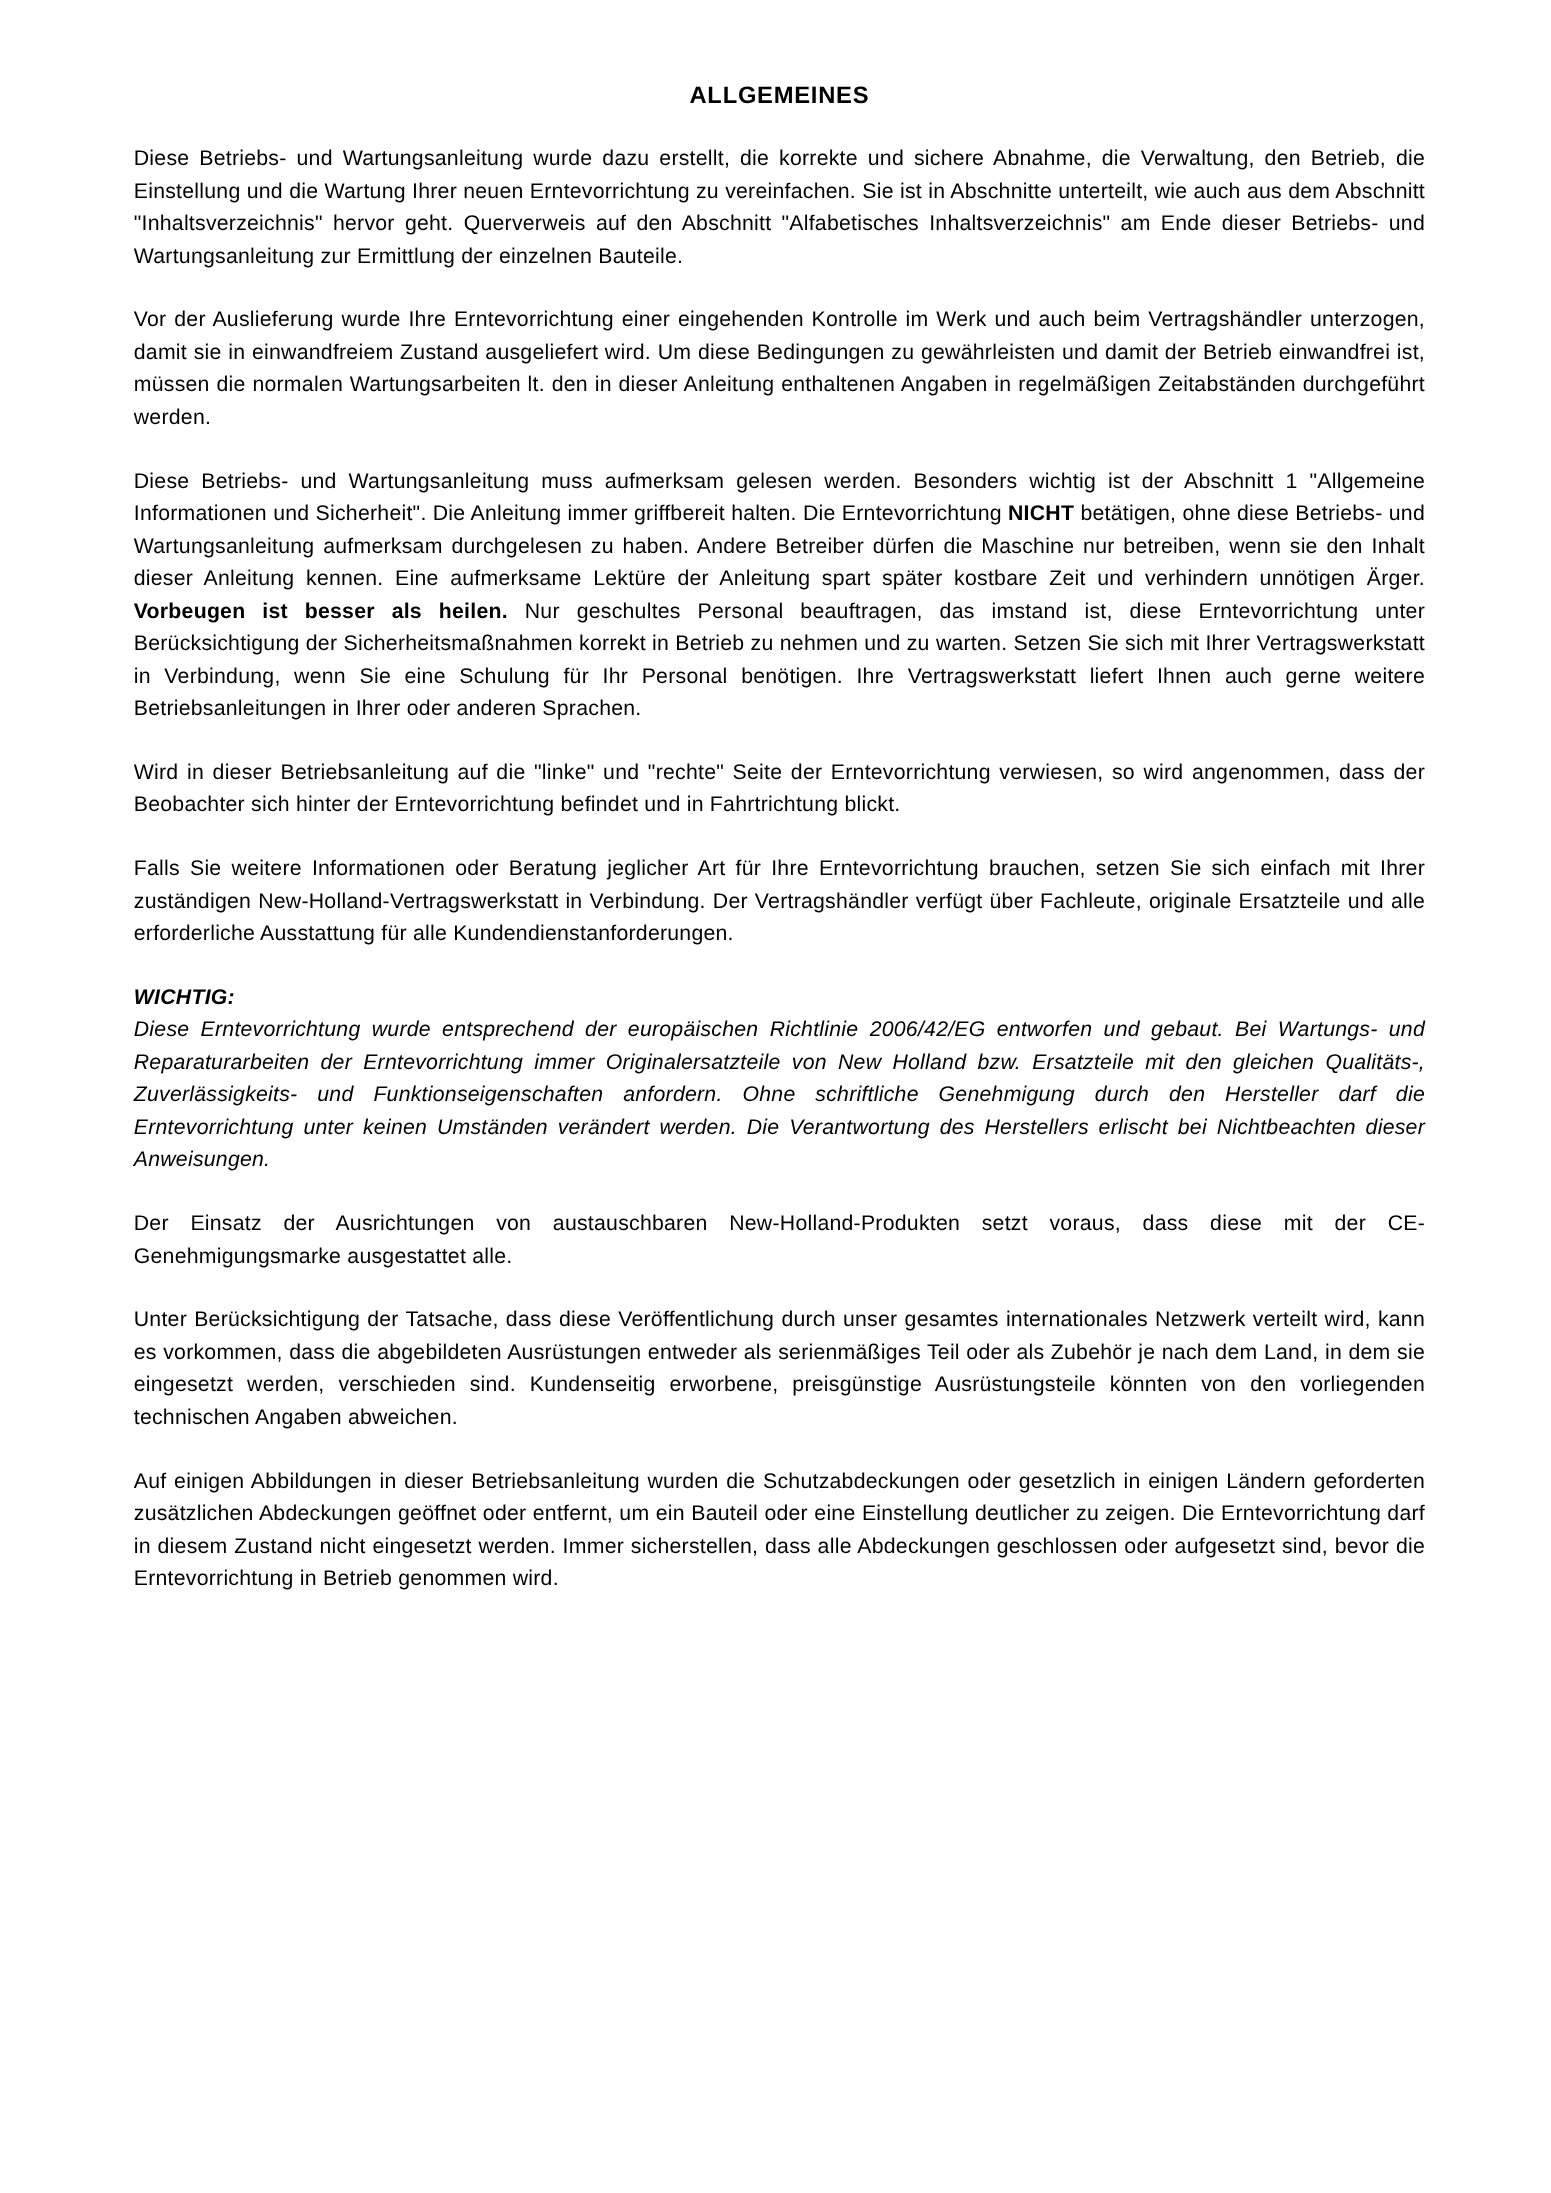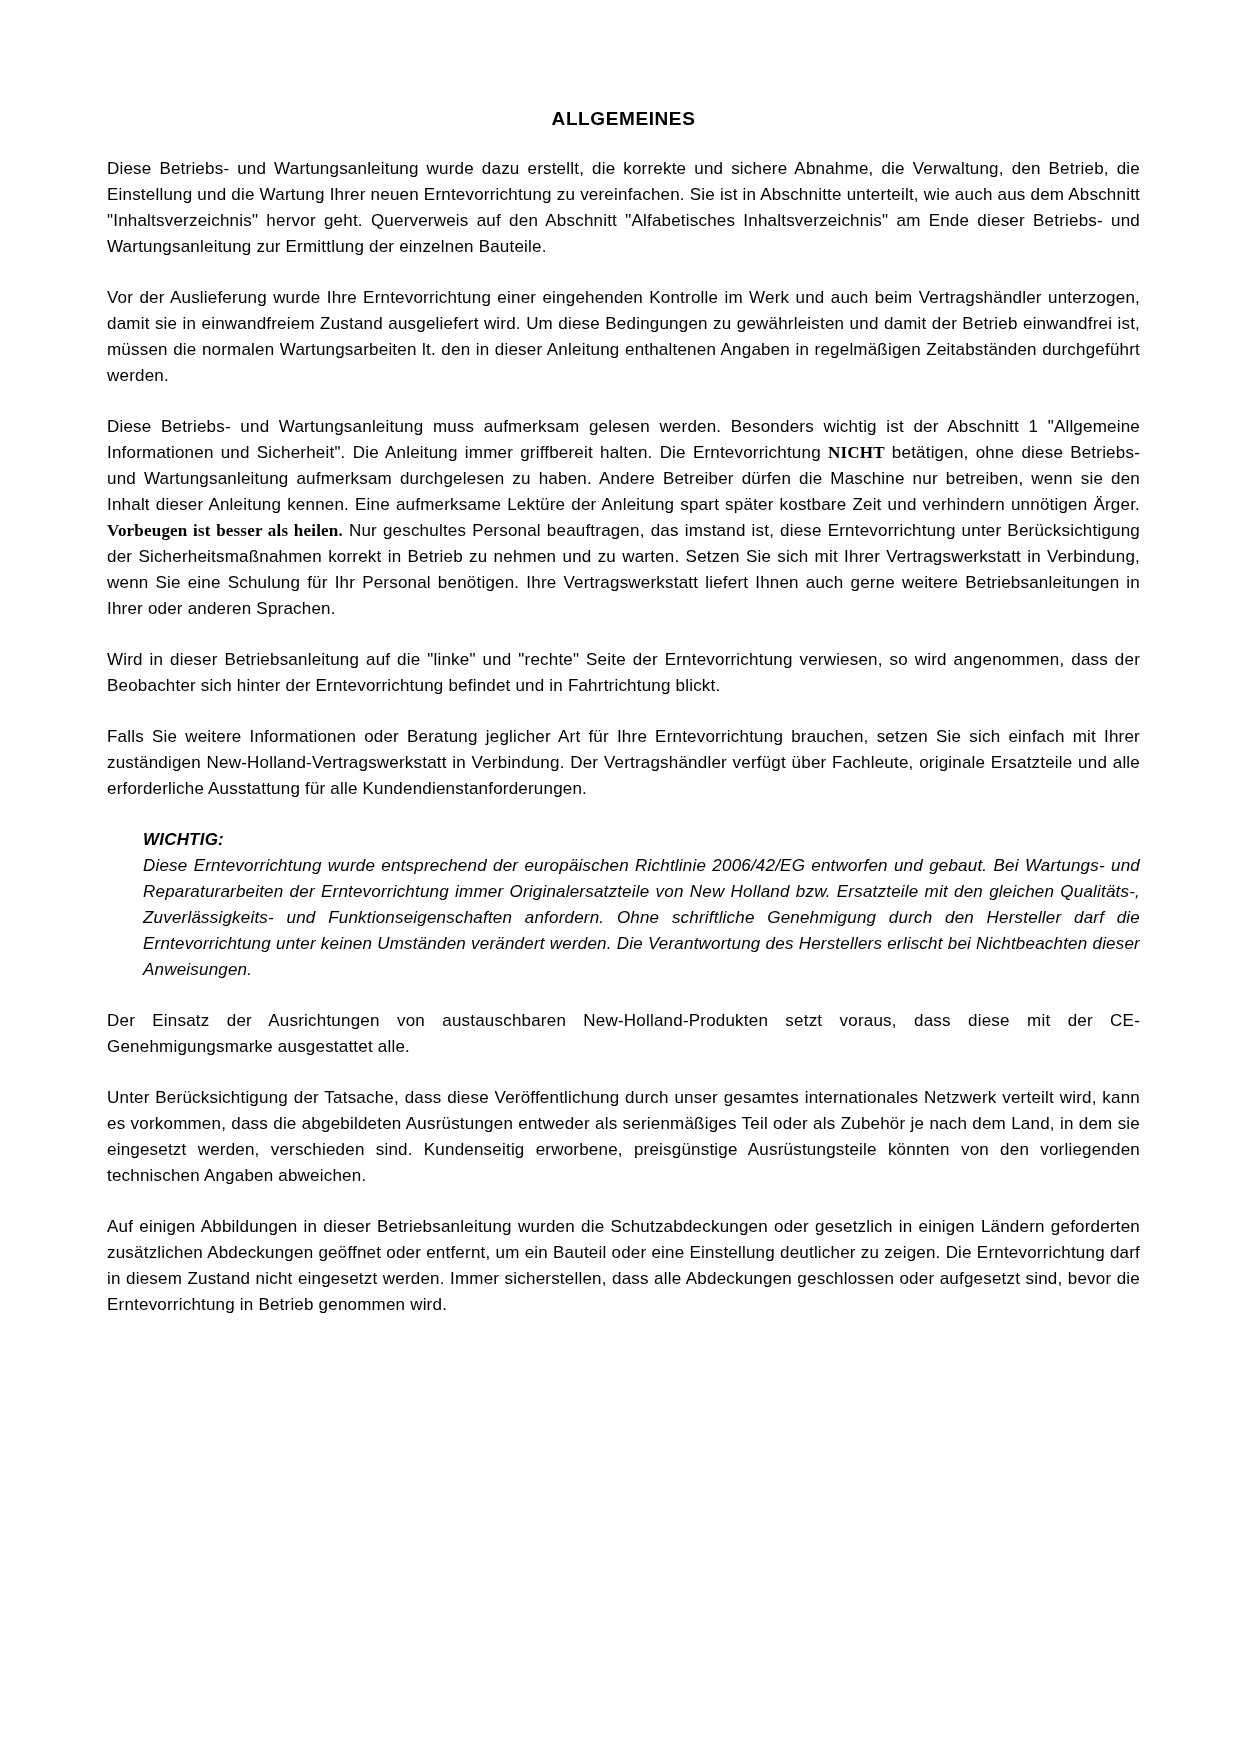--- a/index.html
+++ b/index.html
@@ -8,41 +8,40 @@
     background: #ffffff;
   }
   .page {
     position: relative;
     width: 1241px;
     height: 1754px;
     box-sizing: border-box;
     background: #ffffff;
     color: #000000;
     font-family: "Liberation Sans", "DejaVu Sans", sans-serif;
-    padding: 108px 101px 0 107px;
+    padding: 66px 101px 0 107px;
   }
   .doc-title {
     font-size: 19px;
     line-height: 22px;
     font-weight: bold;
     text-align: center;
     letter-spacing: 0.6px;
     margin: 0 0 26px 0;
   }
   .para {
     font-size: 17px;
     line-height: 26px;
     letter-spacing: 0.2px;
     text-align: justify;
     margin: 0 0 25px 0;
   }
-  .b { font-weight: bold; font-family: Liberation Serif, serif; }
+  .b { font-weight: bold; }
   .important-block {
     font-style: italic;
-    margin-left: 36px;
   }
   .important-label {
     font-weight: bold;
     font-style: italic;
   }
 </style>
 </head>
 <body>
 
 <div class="page">

